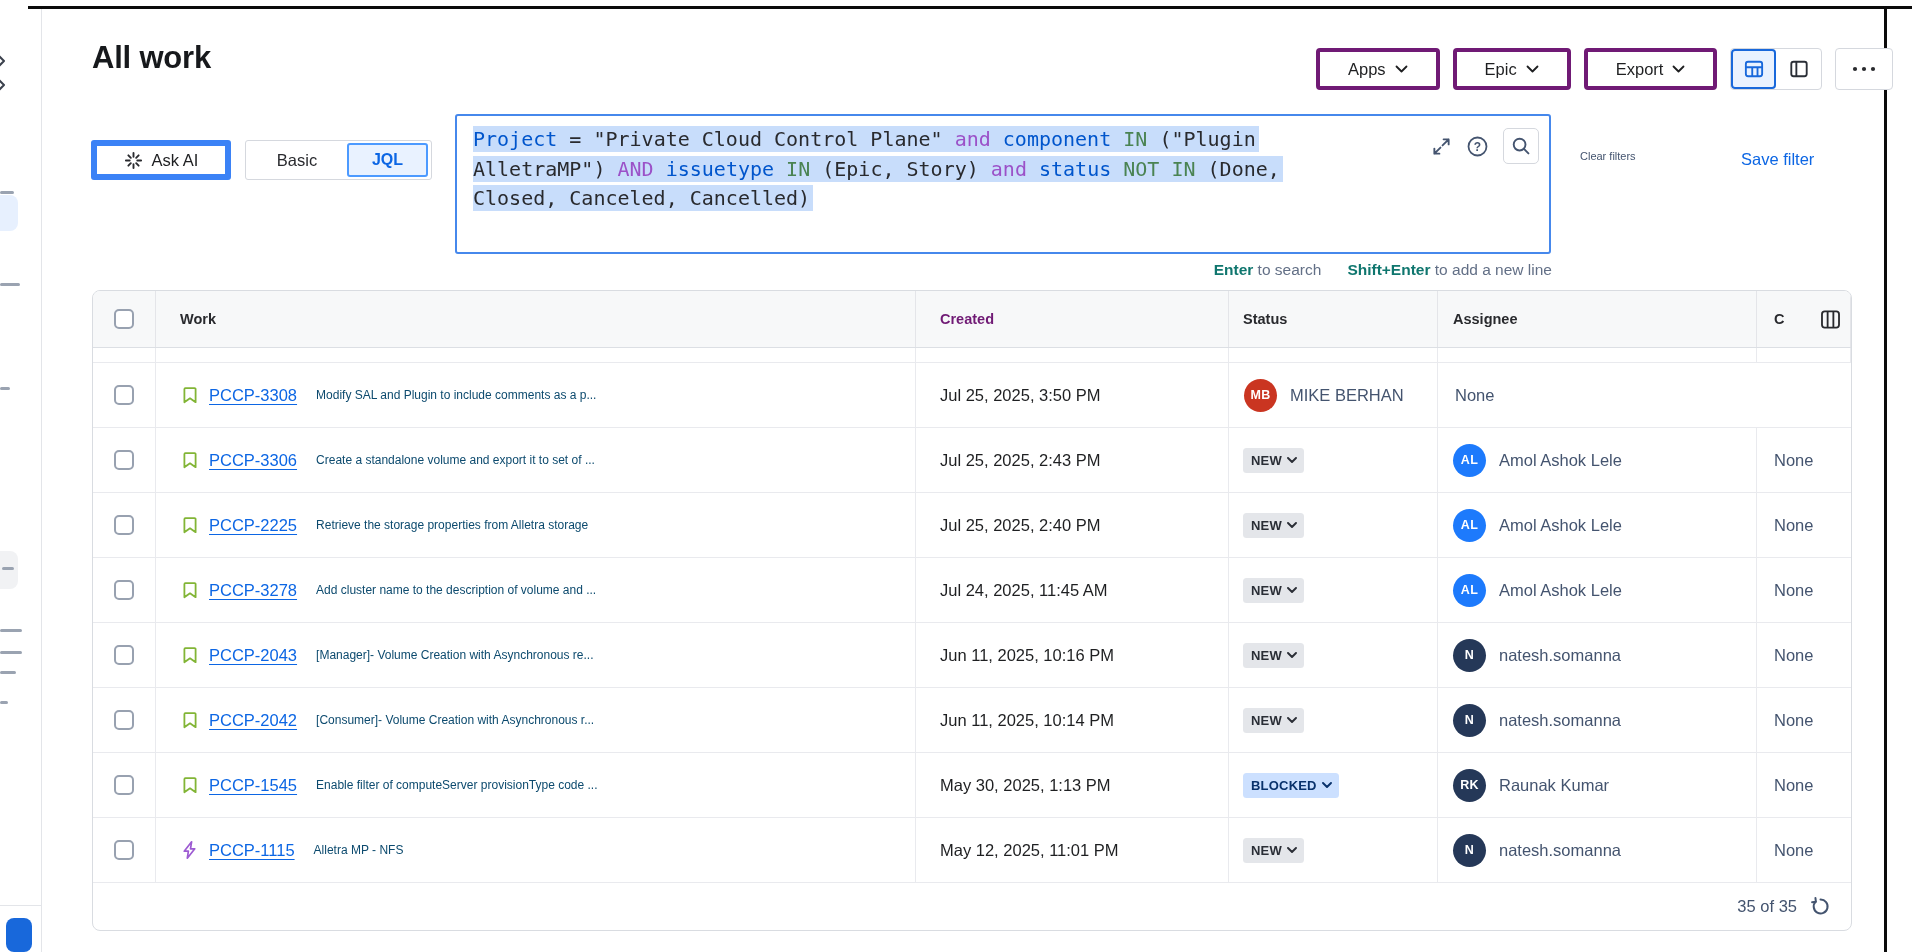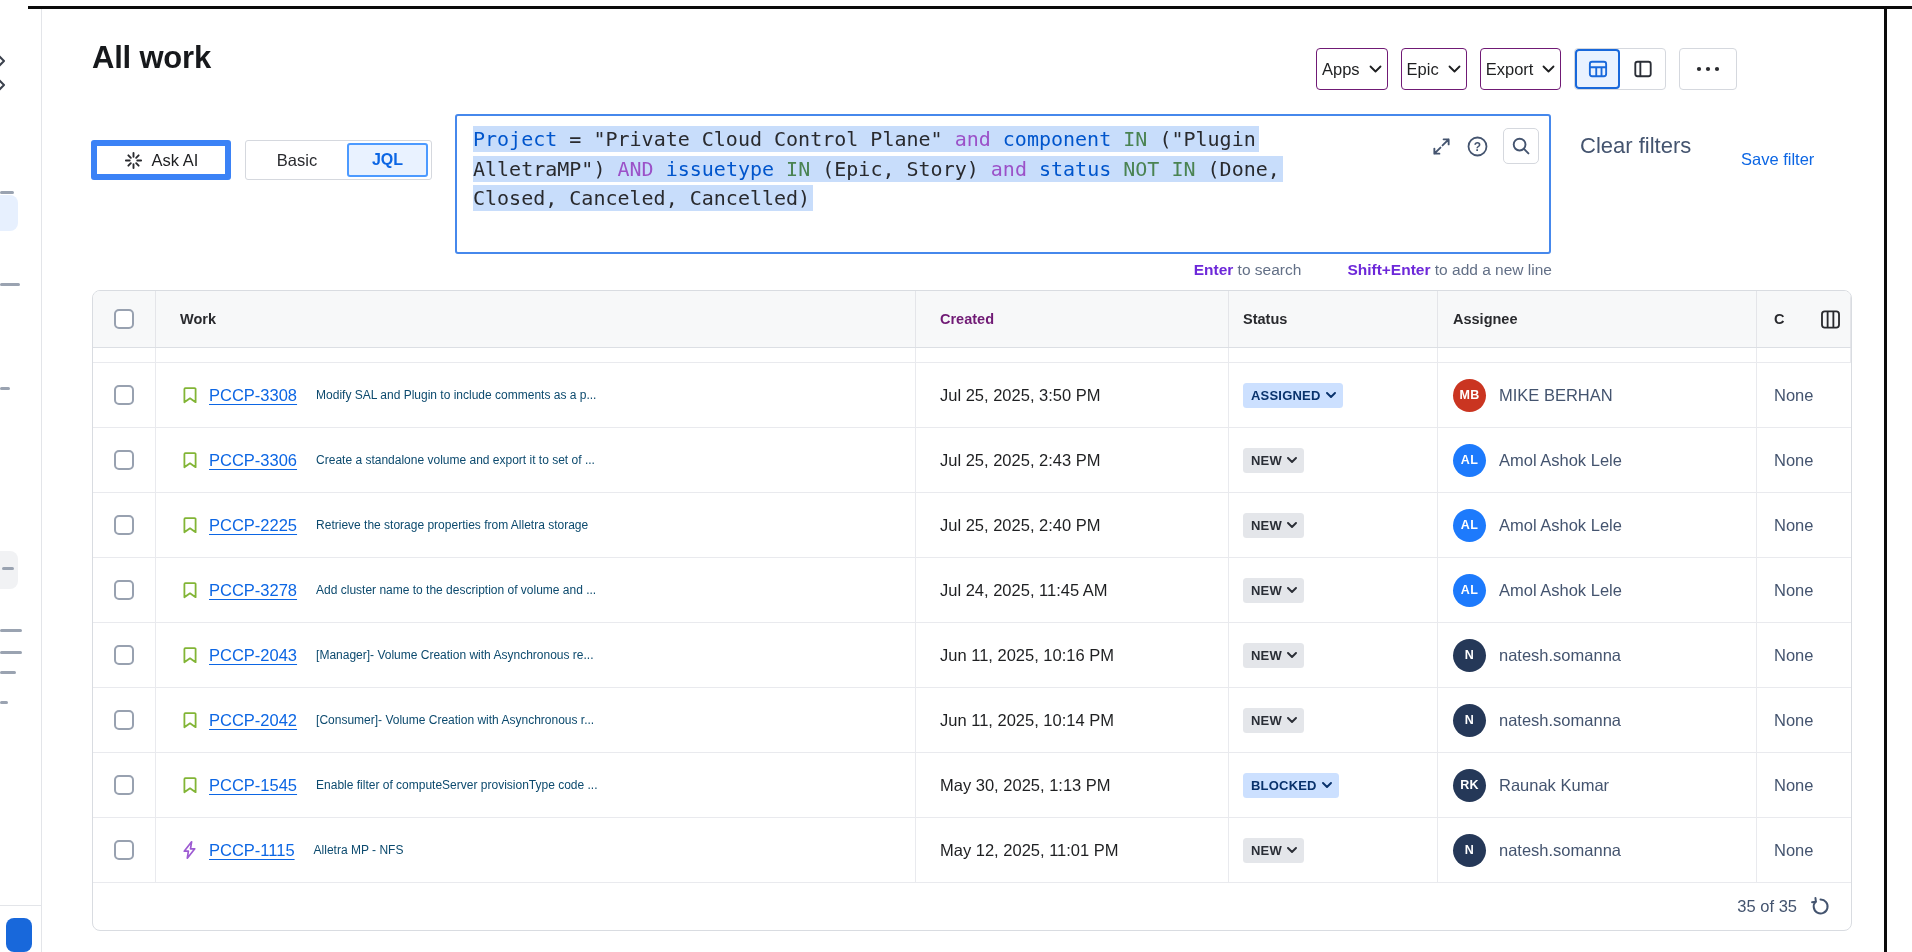--- a/index.html
+++ b/index.html
@@ -19,21 +19,21 @@
   .sb-pill.blue { background:#E7F0FE; }
   .sb-pill.gray { background:#F1F2F4; }
   .sb-bottom-line { position:absolute; left:0; top:896px; width:42px; height:1px; background:#E3E5E9; }
   .sb-blue-btn { position:absolute; left:6px; top:909px; width:26px; height:34px; border-radius:8px; background:#1868DB; }
 
   
   .page-title { position:absolute; left:92px; top:40px; font-size:31px; font-weight:700; letter-spacing:-0.2px; color:#17191C; }
 
   
   #top-actions { position:absolute; left:1316px; top:48px; display:flex; gap:13px; align-items:center; }
-  .btn { height:42px; display:inline-flex; align-items:center; gap:9px; padding:0 5px; border:1px solid #701a75; border-radius:4px; background:#fff; font-size:16.5px; font-weight:500; color:#1E1F21; }
+  .btn { height:42px; display:inline-flex; align-items:center; gap:9px; padding:0 28px; border:4px solid #701a75; border-radius:4px; background:#fff; font-size:16.5px; font-weight:500; color:#1E1F21; }
   .view-toggle { height:42px; display:inline-flex; border:1px solid #D5D8DE; border-radius:4px; overflow:hidden; background:#fff; }
   .view-seg { width:45px; display:flex; align-items:center; justify-content:center; }
   .view-seg.selected { background:#E9F2FF; box-shadow:inset 0 0 0 2px #1868DB; border-radius:4px; }
   .more-btn { width:58px; height:42px; display:inline-flex; align-items:center; justify-content:center; border:1px solid #D5D8DE; border-radius:4px; background:#fff; }
 
   
   .ask-ai { position:absolute; left:91px; top:140px; width:140px; height:40px; display:inline-flex; align-items:center; justify-content:center; gap:9px; border:6px solid #3b82f6; border-radius:3px; background:#fff; font-size:16.5px; font-weight:500; color:#1E1F21; }
   .mode-switch { position:absolute; left:245px; top:140px; width:187px; height:40px; border:1px solid #D5D8DE; border-radius:3px; background:#fff; }
   .mode-basic { position:absolute; left:0; top:0; width:102px; height:38px; display:flex; align-items:center; justify-content:center; font-size:16.5px; color:#292A2E; }
   .mode-jql { position:absolute; left:101px; top:2px; width:81px; height:34px; display:flex; align-items:center; justify-content:center; border:2px solid #4C9AFF; border-radius:3px; background:#E9F2FF; color:#0C66E4; font-size:16px; font-weight:600; }
@@ -42,26 +42,26 @@
   .jql-editor { position:absolute; left:455px; top:114px; width:1096px; height:140px; border:2px solid #4688EC; border-radius:3px; background:#fff; padding:9px 120px 0 16px; }
   .jql-line { height:29.5px; font-family:"DejaVu Sans Mono", monospace; font-size:20px; line-height:29.5px; white-space:pre; }
   .jql-sel { background:var(--selection-highlight); padding:1px 3px 1px 0; }
   .tok-field { color:var(--jql-field); }
   .tok-kw { color:var(--jql-keyword); }
   .tok-op { color:var(--jql-operator); }
   .tok-plain { color:var(--jql-plain); }
   .jql-icons { position:absolute; top:12px; right:10px; display:flex; align-items:center; gap:14px; }
   .search-box { width:36px; height:36px; border:1px solid #D5D8DE; border-radius:5px; display:flex; align-items:center; justify-content:center; background:#fff; }
 
-  .clear-filters { position:absolute; left:1580px; top:133px; font-size:22px; font-weight:500; color:#44546F; }
+  .clear-filters { position:absolute; left:1580px; top:150px; font-size:11px; font-weight:500; color:#44546F; }
   .save-filter { position:absolute; left:1741px; top:150px; font-size:16.5px; font-weight:500; color:#0C66E4; }
 
   
   .hint { position:absolute; top:261px; right:360px; font-size:15.5px; color:#626F86; }
-  .hint b { color:#6d28d9; font-weight:700;margin-left:20px; }
+  .hint b { color:#0f766e; font-weight:700; }
   .hint .gap { display:inline-block; width:26px; }
 
   
   .work-table { position:absolute; left:92px; top:290px; width:1760px; height:641px; border:1px solid #D9DCE1; border-radius:8px; background:#fff; overflow:hidden; }
   .trow { display:grid; grid-template-columns:63px 760px 313px 209px 319px auto; }
   .thead { height:57px; background:#F7F8F9; border-bottom:1px solid #DCDFE4; }
   .tcell { display:flex; align-items:center; border-right:1px solid #E9EAEE; overflow:hidden; }
   .tcell:last-child { border-right:none; }
   .thead .tcell { border-right:1px solid #E4E5E9; font-size:14.5px; font-weight:700; color:#292A2E; }
   .cell-check { justify-content:center; }
@@ -263,30 +263,20 @@
       <span>
         <svg width="20" height="20" viewBox="0 0 20 20">
                 <path d="M5.4 3.2h9.2a1 1 0 0 1 1 1v13l-5.6-3.9L4.4 17.2v-13a1 1 0 0 1 1-1z" fill="none" stroke="var(--story-icon)" stroke-width="1.8" stroke-linejoin="round"></path>
               </svg>
       </span>
 
       <a class="issue-key">PCCP-3308</a>
       <span class="issue-summary">Modify SAL and Plugin to include comments as a p...</span>
     </div>
     <div class="tcell cell-created">Jul 25, 2025, 3:50 PM</div>
-    <div class="tcell cell-status">
-      <span class="badge badge-info">
-        <span>ASSIGNED</span>
-        <span>
-          <svg width="10" height="6" viewBox="0 0 10 6">
-                  <path d="M1 1l4 4 4-4" fill="none" stroke="currentColor" stroke-width="1.9" stroke-linecap="round" stroke-linejoin="round"></path>
-                </svg>
-        </span>
-      </span>
-    </div>
     <div class="tcell cell-assignee">
       <span class="avatar" style="background: rgb(202, 53, 33);">MB</span>
       <span class="assignee-name">MIKE BERHAN</span>
     </div>
     <div class="tcell cell-last">
       <span class="none-val">None</span>
     </div>
   </div>
 
   <div class="trow body-row">

